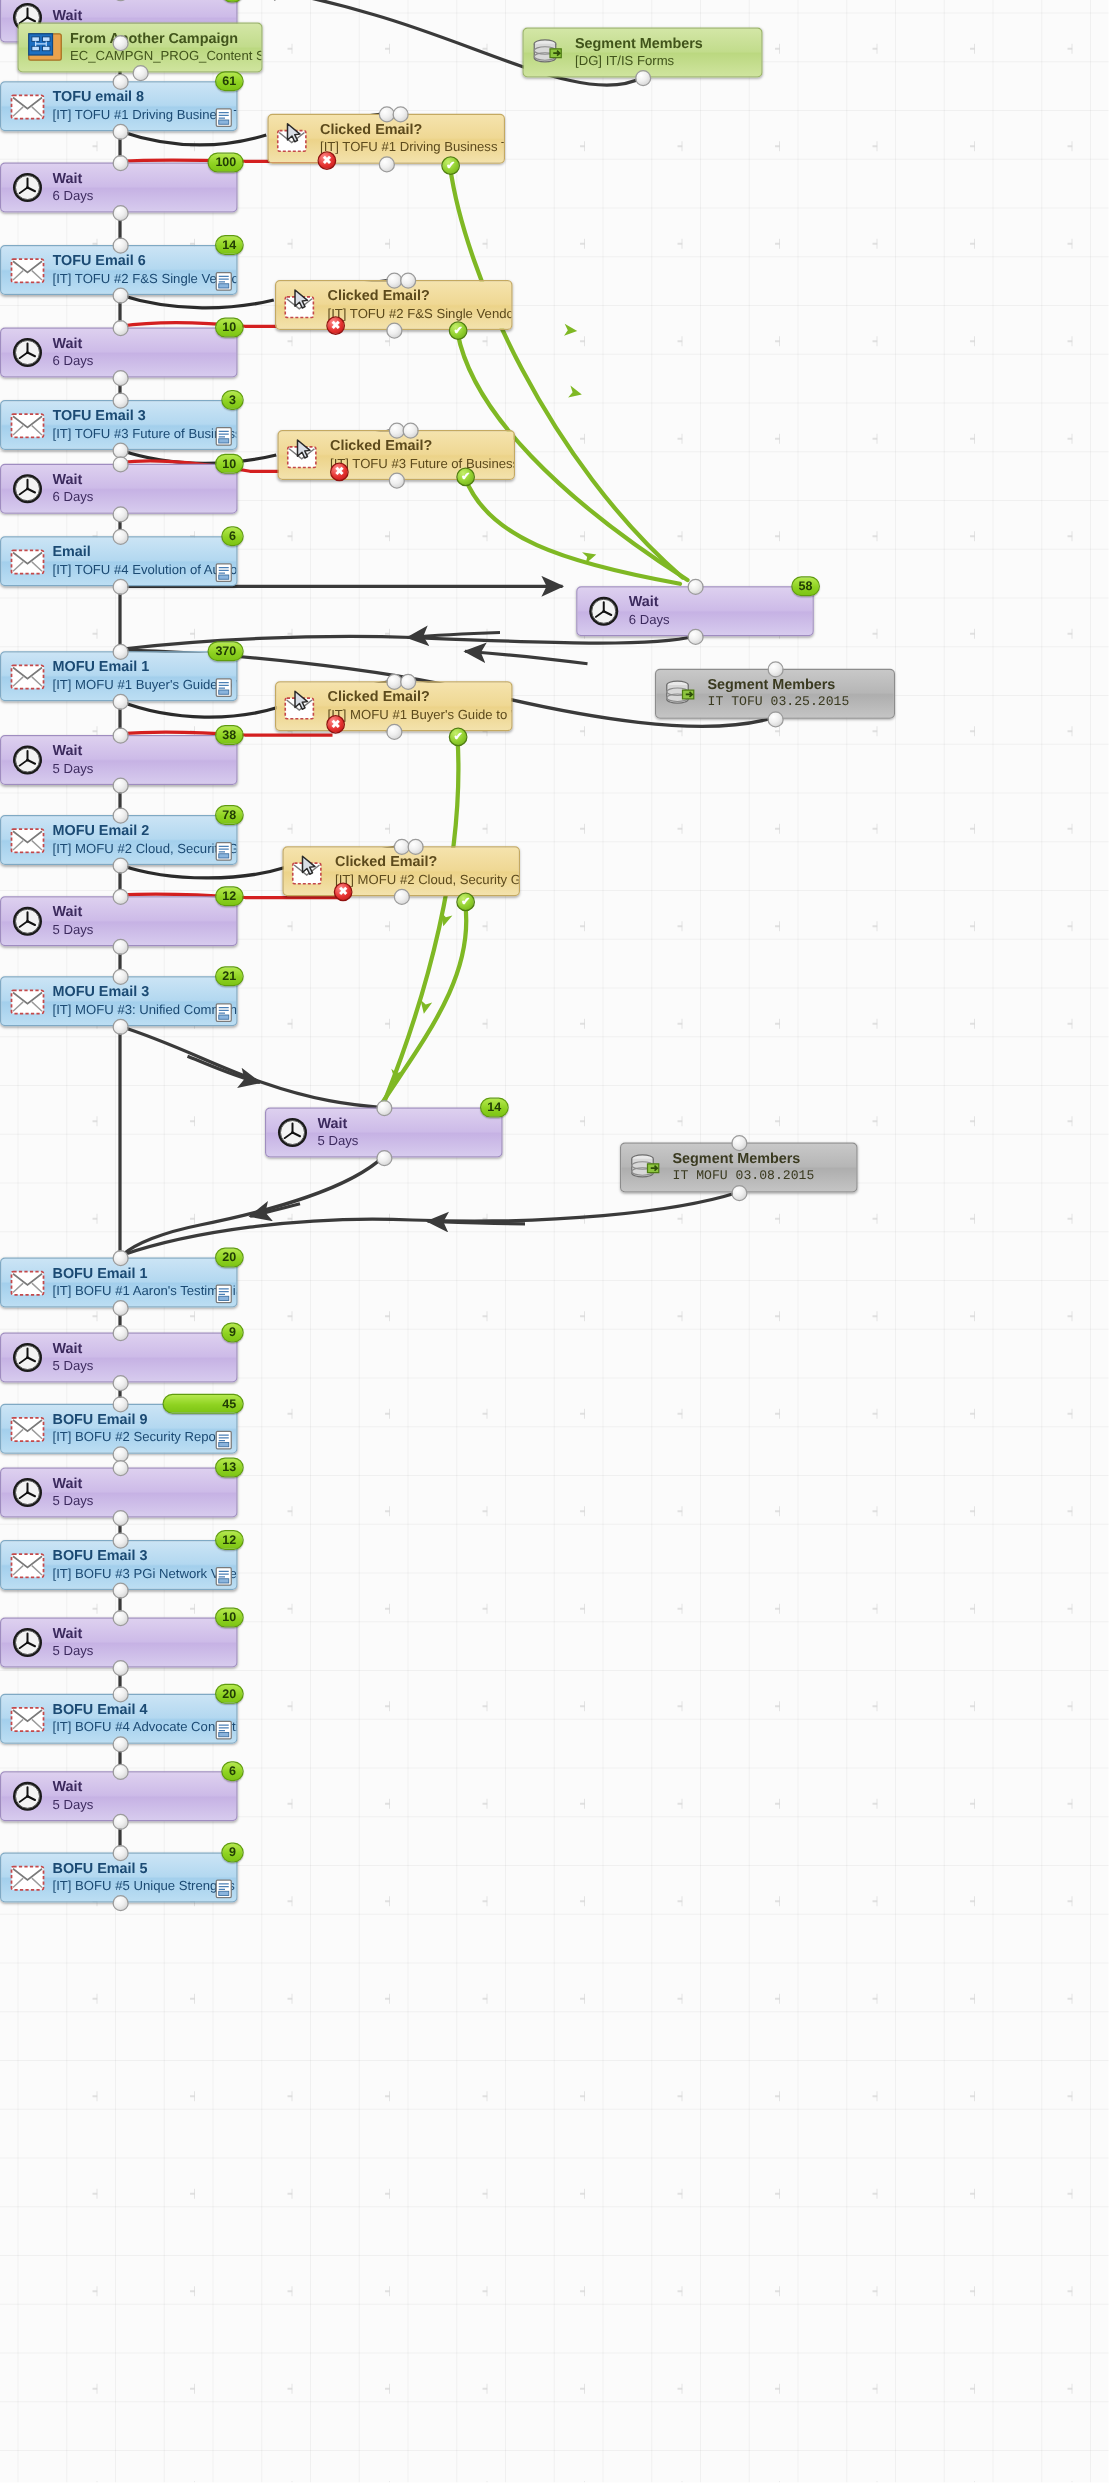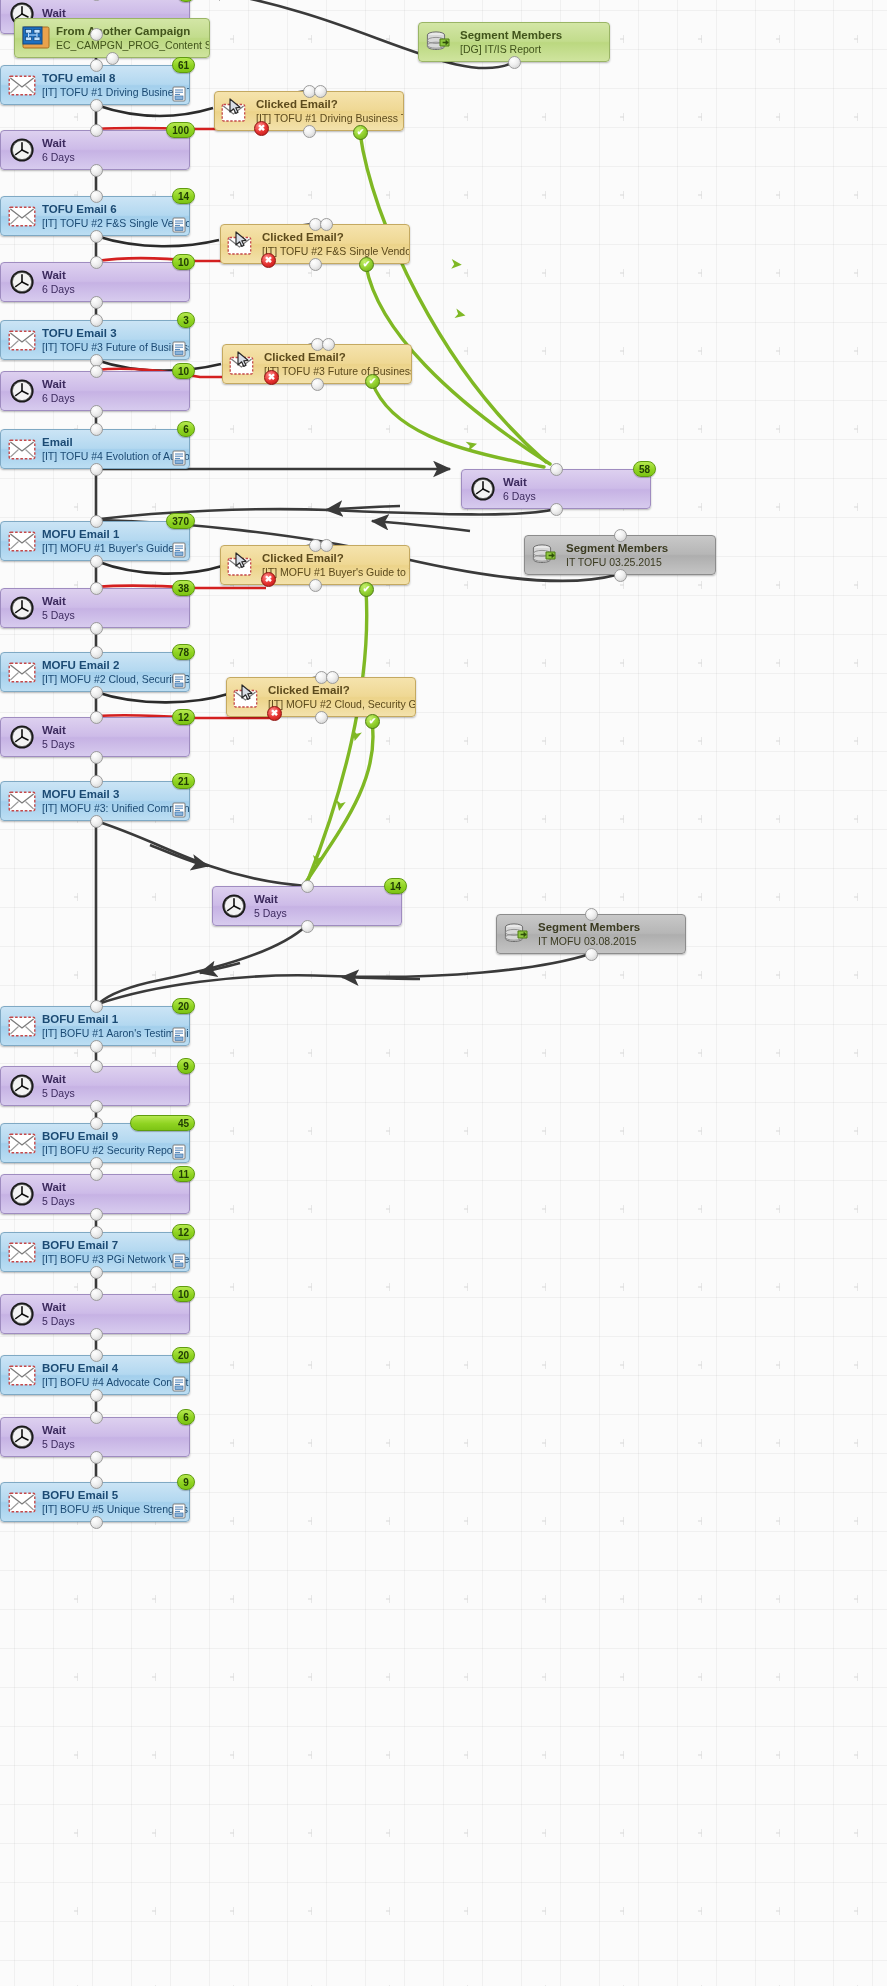--- a/index.html
+++ b/index.html
@@ -109,21 +109,21 @@
   }
   .n-segment .t1 { color: #41541b; }
   .n-segment .t2 { color: #41541b; }
 
   
   .n-segment-grey {
     background: linear-gradient(to bottom, #c8c8c8 0%, #b6b6b6 48%, #aeaeae 52%, #c4c4c4 100%);
     border-color: #8c8c8c;
   }
   .n-segment-grey .t1 { color: #3a3a20; }
-  .n-segment-grey .t2 { color: #3a3a20; }
+  .n-segment-grey .t2 { color: #3a3a20; font-family: Liberation Mono, monospace; }
 
   
   .n-campaign {
     background: linear-gradient(to bottom, #d3e6a6 0%, #c2dc8c 48%, #bbd880 52%, #cfe49e 100%);
     border-color: #9ab566;
   }
   .n-campaign .t1 { color: #41541b; }
   .n-campaign .t2 { color: #41541b; }
 
   
@@ -379,21 +379,21 @@
         <path d="M2.4 6 v11.4 c0 1.7 3.85 3.1 8.6 3.1 s8.6 -1.4 8.6 -3.1 V6" fill="#d8d8d8" stroke="#6e6e6e" stroke-width="1"></path>
         <ellipse cx="11" cy="11.4" rx="8.6" ry="3" fill="none" stroke="#8c8c8c" stroke-width="0.9"></ellipse>
         <ellipse cx="11" cy="16.2" rx="8.6" ry="3" fill="none" stroke="#8c8c8c" stroke-width="0.9"></ellipse>
       </g>
       <path d="M15 10 h9 v7 h-9 z" fill="#8ec63f" stroke="#4f7d15" stroke-width="1"></path>
       <path d="M17.6 13.5 h4.6 M20.6 11.5 l2.2 2 l-2.2 2" fill="none" stroke="#2f4e0a" stroke-width="1.3"></path>
     </svg>
           </span>
           <span class="txt">
             <span class="t1">Segment Members</span>
-            <span class="t2">[DG] IT/IS Report</span>
+            <span class="t2">[DG] IT/IS Forms</span>
           </span>
         </div>
       </div>
       <div class="node n-email" style="left: 0px; top: 65px; width: 190px; height: 40px;">
         <div class="body">
           <span class="icon-wrap">
             <svg width="28" height="21" viewBox="0 0 28 21">
       <rect x="1.2" y="1.2" width="25.6" height="18.6" rx="1.5" fill="#ffffff" stroke="#c4484a" stroke-width="1.4" stroke-dasharray="2.6 1.8"></rect>
       <path d="M2.4 3 L14 12 L25.6 3" fill="none" stroke="#7a7a7a" stroke-width="1.3"></path>
       <path d="M2.4 18 L10.5 10.5 M25.6 18 L17.5 10.5" fill="none" stroke="#9a9a9a" stroke-width="1.1"></path>
@@ -865,33 +865,33 @@
       <path d="M13 13 L13 5.8 M13 13 L19 16" stroke="#111" stroke-width="1.6" fill="none" stroke-linecap="round"></path>
       <path d="M13 13 L6.6 17.6" stroke="#111" stroke-width="1.3" fill="none" stroke-linecap="round"></path>
       <circle cx="13" cy="13" r="1.1" fill="#111"></circle>
     </svg>
           </span>
           <span class="txt">
             <span class="t1">Wait</span>
             <span class="t2">5 Days</span>
           </span>
         </div>
-        <div class="badge" style="right: -6px;">11</div>
+        <div class="badge" style="right: -6px;">13</div>
       </div>
       <div class="node n-email" style="left: 0px; top: 1232px; width: 190px; height: 40px;">
         <div class="body">
           <span class="icon-wrap">
             <svg width="28" height="21" viewBox="0 0 28 21">
       <rect x="1.2" y="1.2" width="25.6" height="18.6" rx="1.5" fill="#ffffff" stroke="#c4484a" stroke-width="1.4" stroke-dasharray="2.6 1.8"></rect>
       <path d="M2.4 3 L14 12 L25.6 3" fill="none" stroke="#7a7a7a" stroke-width="1.3"></path>
       <path d="M2.4 18 L10.5 10.5 M25.6 18 L17.5 10.5" fill="none" stroke="#9a9a9a" stroke-width="1.1"></path>
     </svg>
           </span>
           <span class="txt">
-            <span class="t1">BOFU Email 7</span>
+            <span class="t1">BOFU Email 3</span>
             <span class="t2">[IT] BOFU #3 PGi Network Video</span>
           </span>
         </div>
         <svg class="doc-badge" viewBox="0 0 14 16">
     <rect x="1" y="1" width="12" height="14" rx="1" fill="#ffffff" stroke="#7a7a7a" stroke-width="1"></rect>
     <g stroke="#4a7fb5" stroke-width="1">
       <path d="M3 4 h8 M3 6.2 h8 M3 8.4 h5"></path>
     </g>
     <rect x="3" y="10" width="8" height="3.4" fill="#8ab4dd" stroke="#3c6fa0" stroke-width="0.7"></rect>
   </svg>

